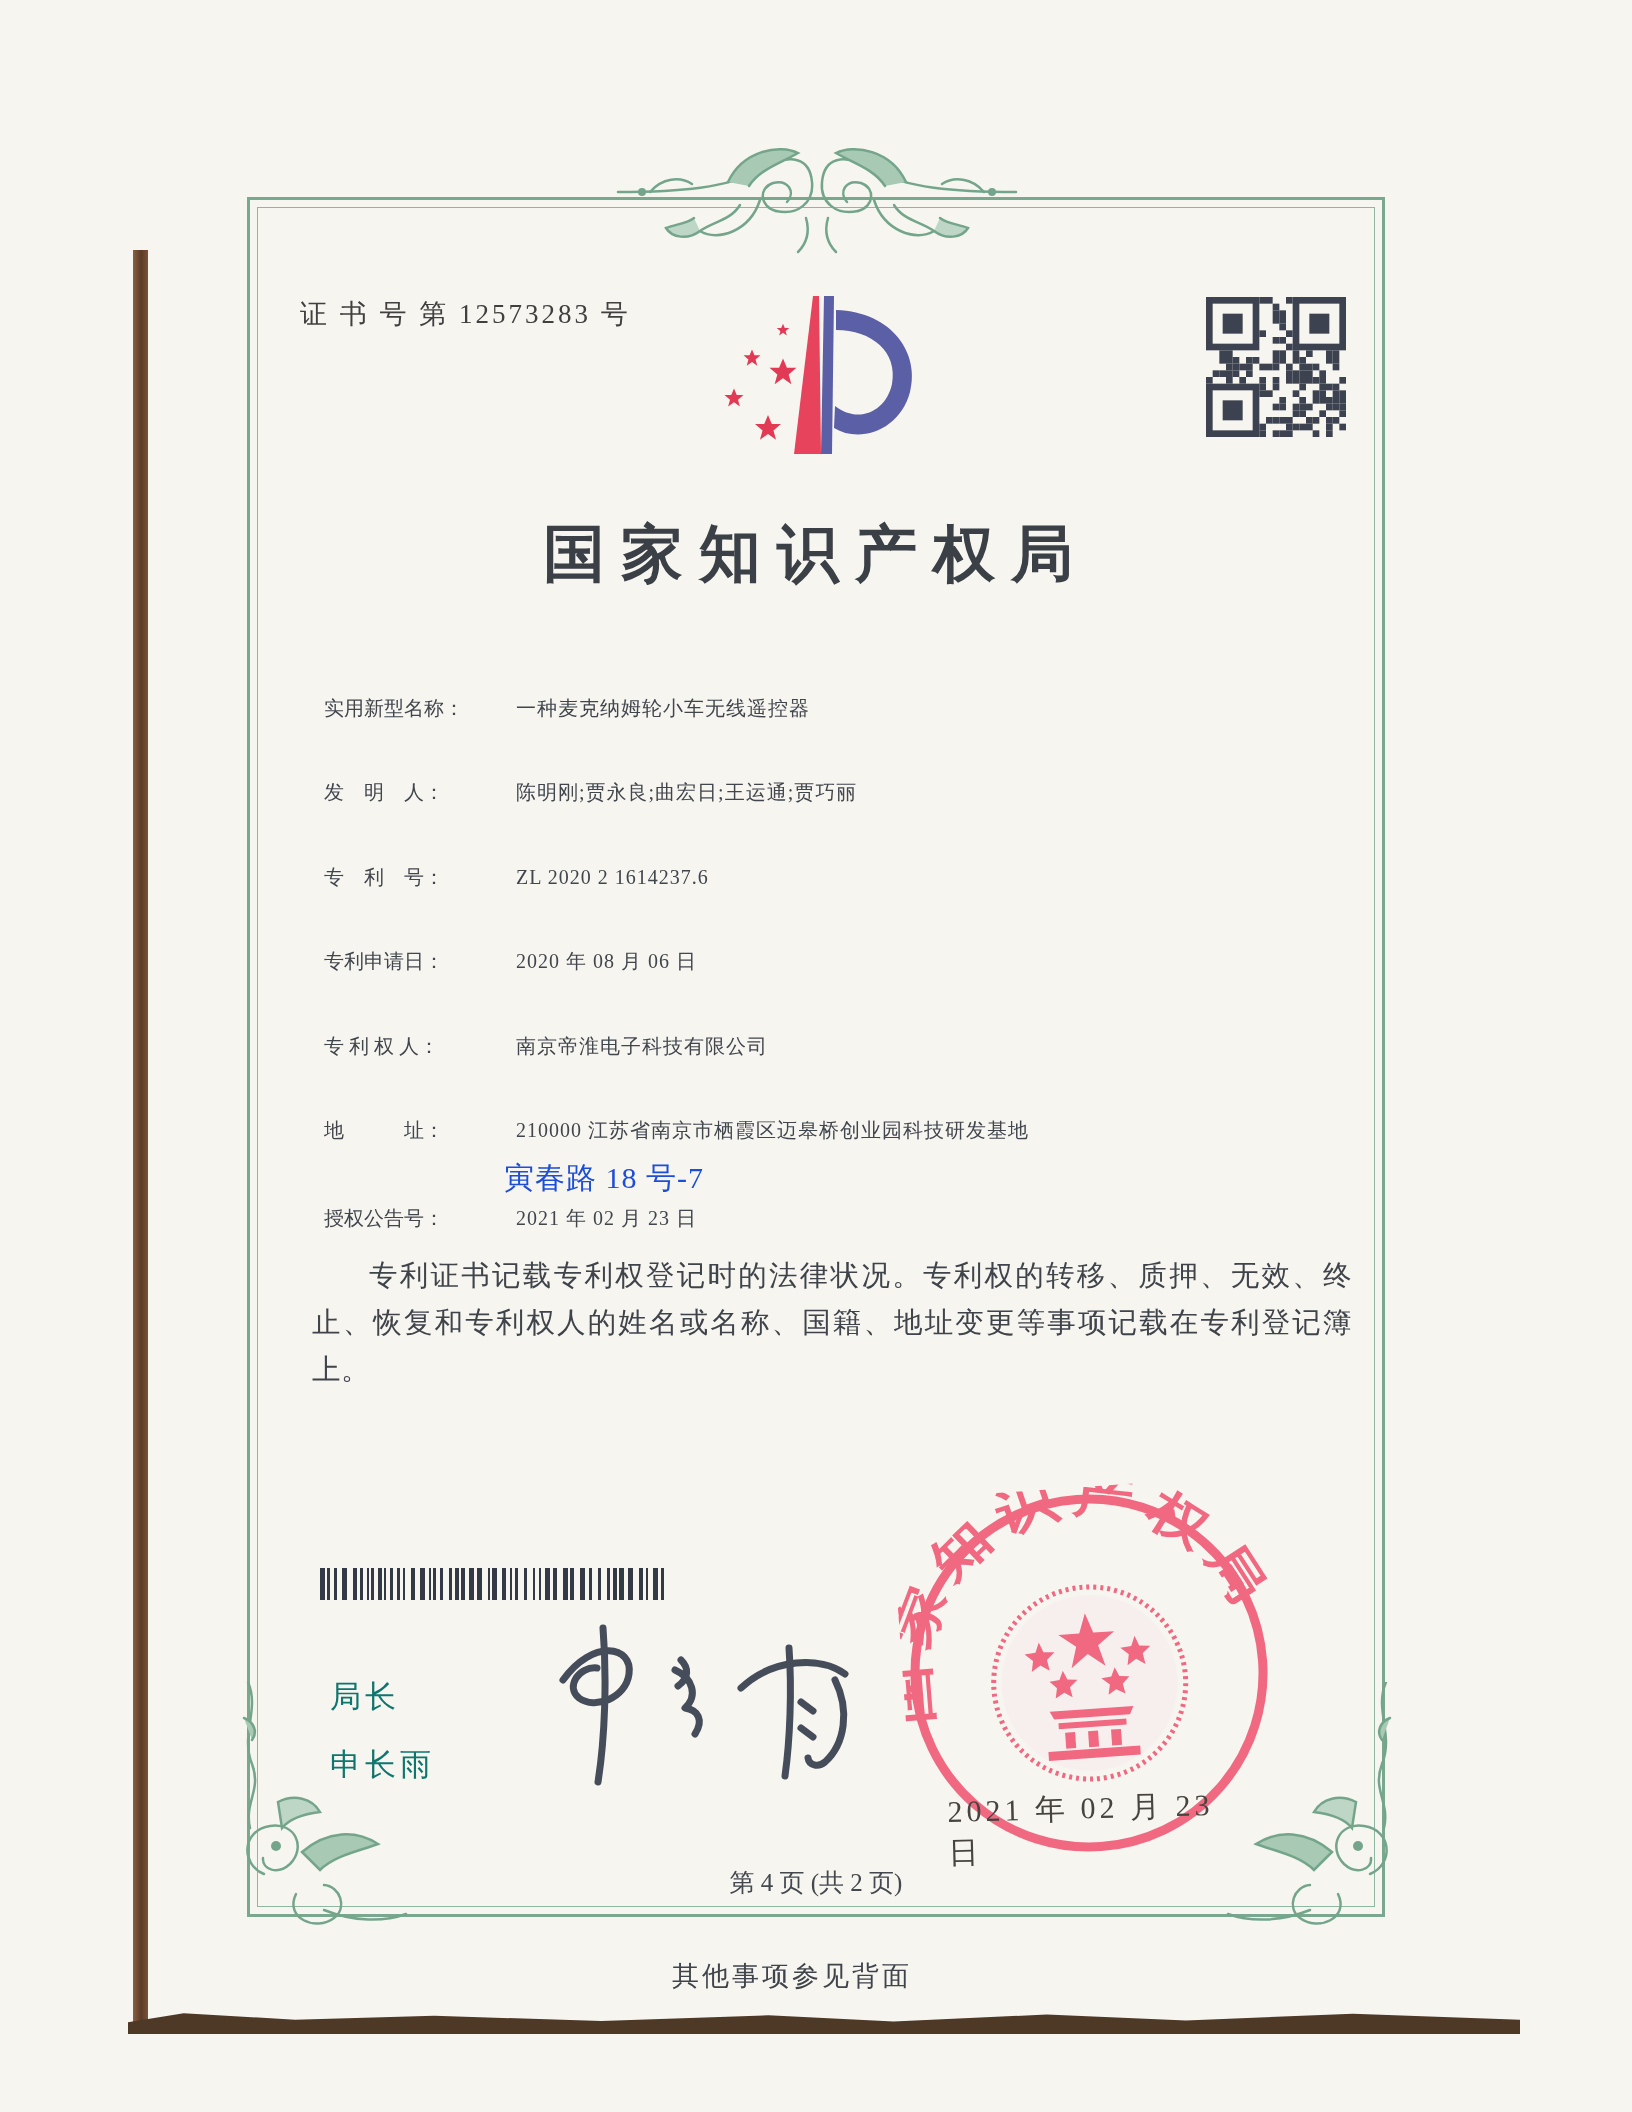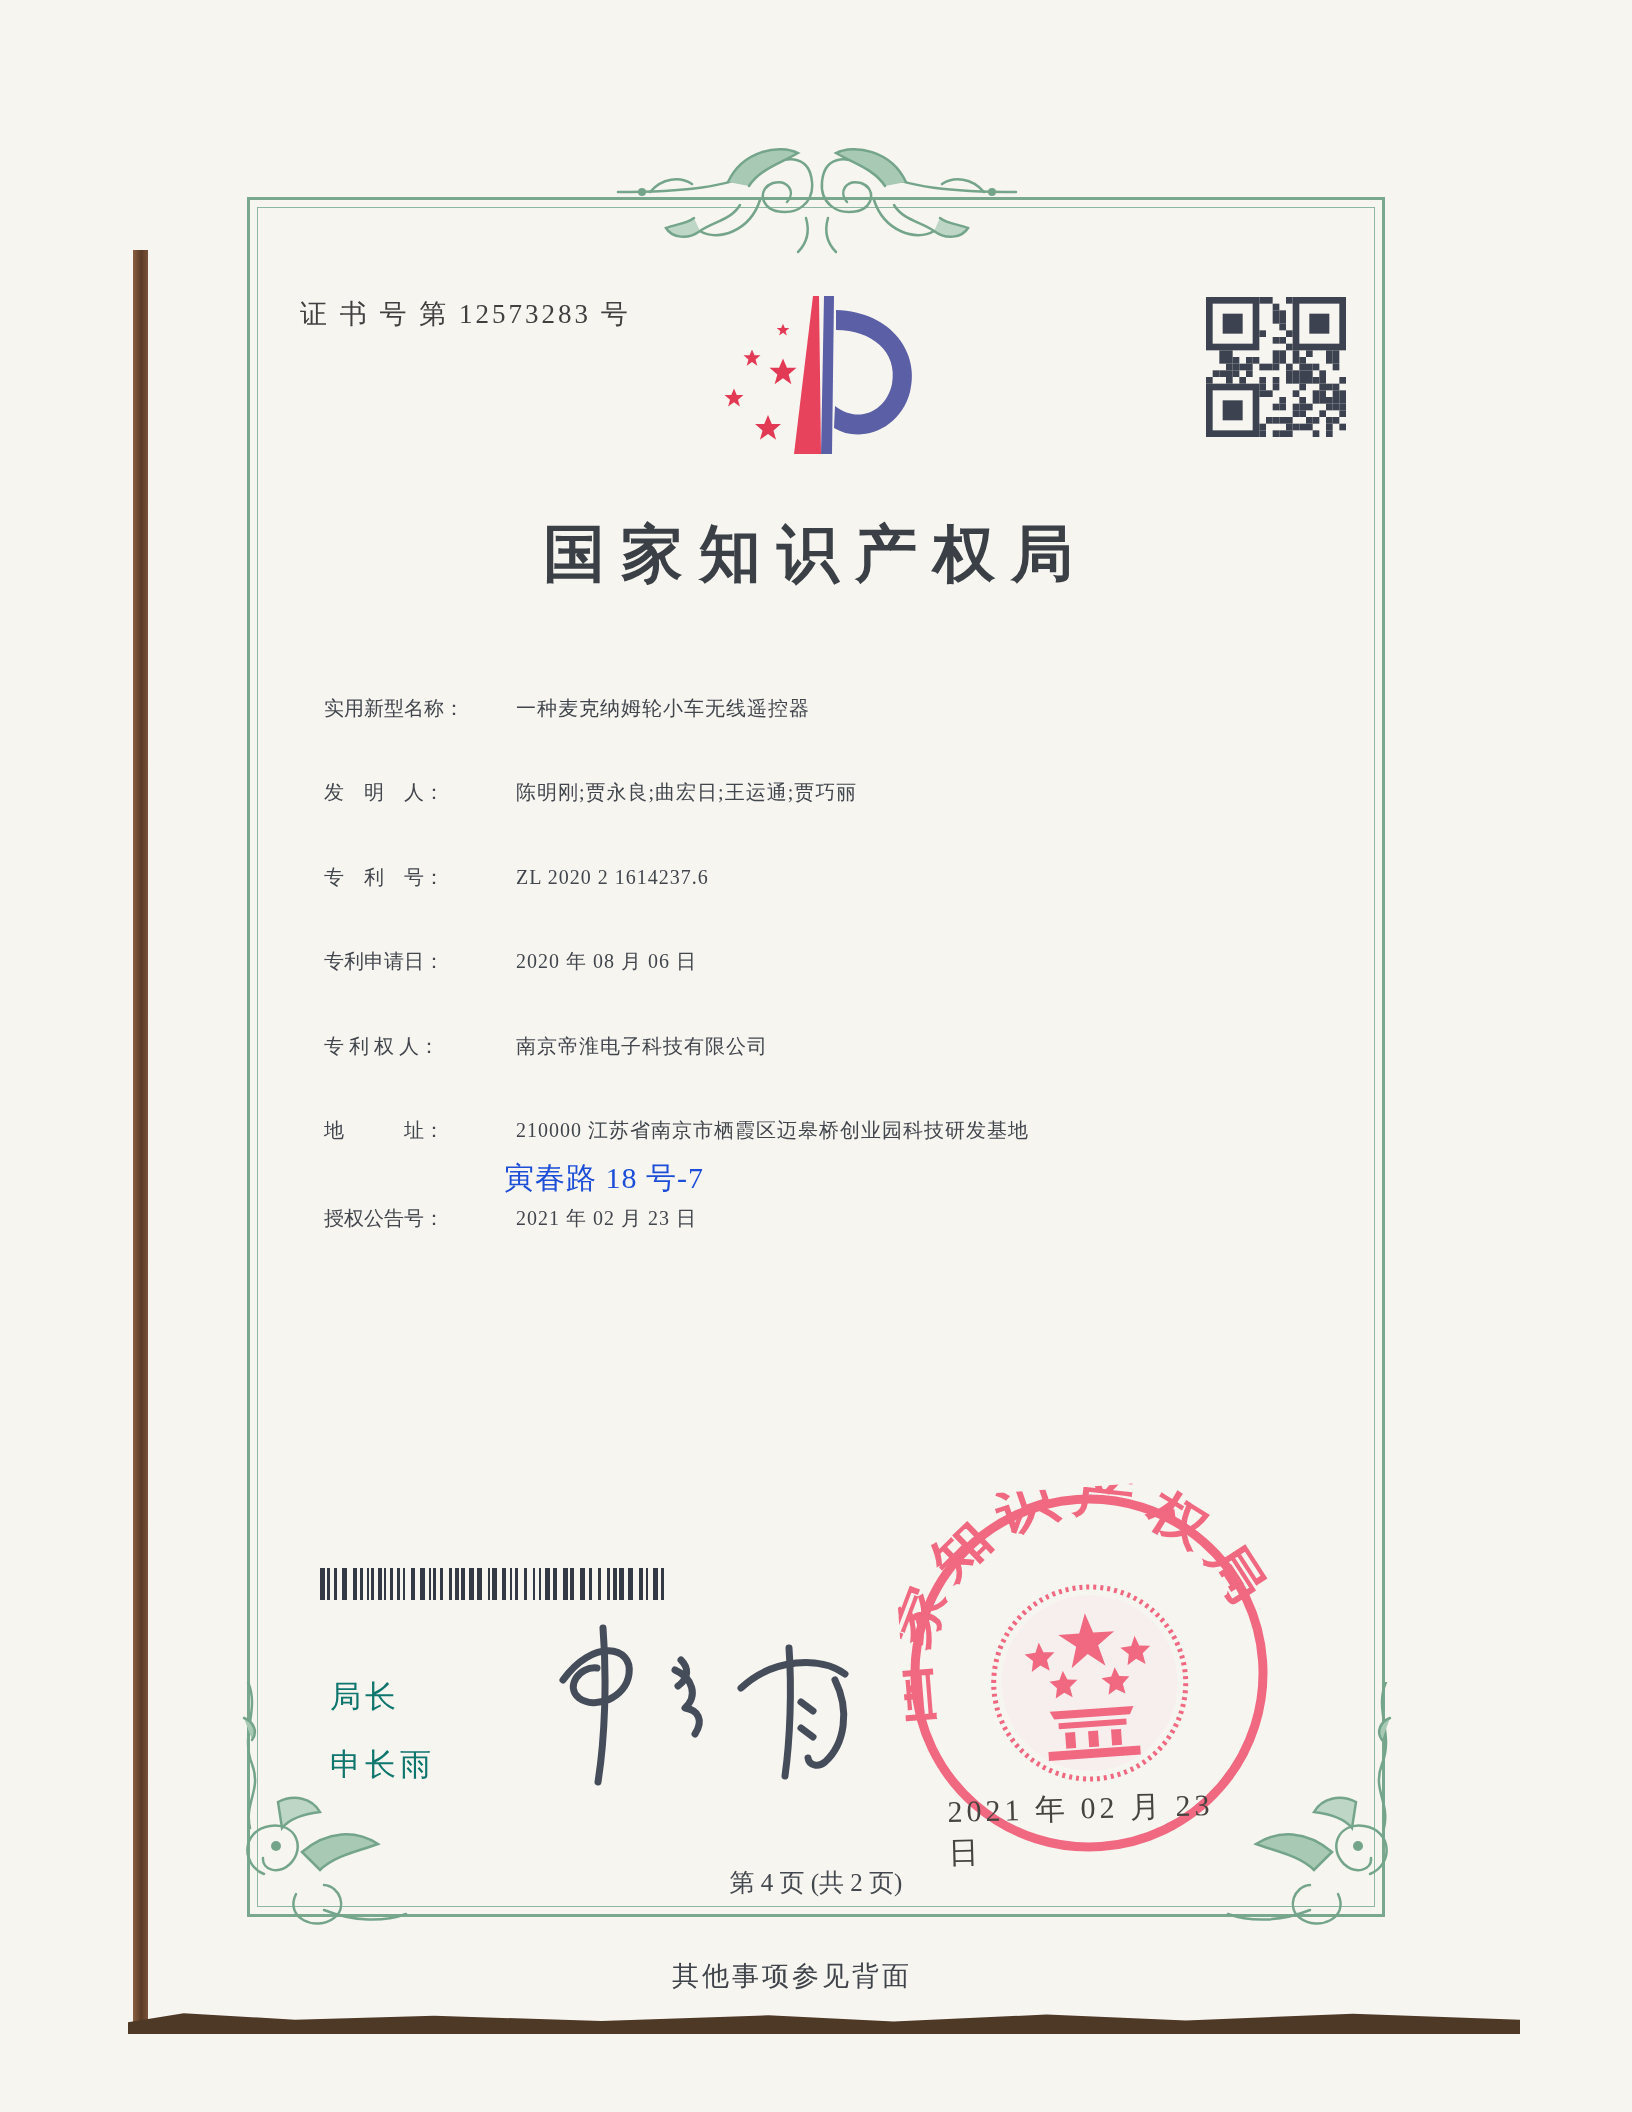--- a/index.html
+++ b/index.html
@@ -269,20 +269,21 @@
 </div>
 <div class="abs row" style="top:1110px">
   <span class="lbl">地　　　址：</span><span class="val">210000 江苏省南京市栖霞区迈皋桥创业园科技研发基地</span>
 </div>
 <div class="abs addr2">寅春路 18 号-7</div>
 <div class="abs row" style="top:1198px">
   <span class="lbl">授权公告号：</span><span class="val">2021 年 02 月 23 日</span>
 </div>
 
 <div class="abs paras">
+  <p>专利证书记载专利权登记时的法律状况。专利权的转移、质押、无效、终止、恢复和专利权人的姓名或名称、国籍、地址变更等事项记载在专利登记簿上。</p>
 </div>
 
 <div class="abs barcode" id="barcode"><i style="width:5px;background:#343a45"></i><i style="width:2px;background:transparent"></i><i style="width:3px;background:#343a45"></i><i style="width:4px;background:transparent"></i><i style="width:3px;background:#343a45"></i><i style="width:5px;background:transparent"></i><i style="width:5px;background:#343a45"></i><i style="width:6px;background:transparent"></i><i style="width:4px;background:#343a45"></i><i style="width:3px;background:transparent"></i><i style="width:3px;background:#343a45"></i><i style="width:4px;background:transparent"></i><i style="width:2px;background:#343a45"></i><i style="width:2px;background:transparent"></i><i style="width:3px;background:#343a45"></i><i style="width:4px;background:transparent"></i><i style="width:4px;background:#343a45"></i><i style="width:2px;background:transparent"></i><i style="width:2px;background:#343a45"></i><i style="width:4px;background:transparent"></i><i style="width:3px;background:#343a45"></i><i style="width:4px;background:transparent"></i><i style="width:3px;background:#343a45"></i><i style="width:3px;background:transparent"></i><i style="width:2px;background:#343a45"></i><i style="width:6px;background:transparent"></i><i style="width:4px;background:#343a45"></i><i style="width:5px;background:transparent"></i><i style="width:5px;background:#343a45"></i><i style="width:4px;background:transparent"></i><i style="width:2px;background:#343a45"></i><i style="width:2px;background:transparent"></i><i style="width:3px;background:#343a45"></i><i style="width:4px;background:transparent"></i><i style="width:3px;background:#343a45"></i><i style="width:6px;background:transparent"></i><i style="width:3px;background:#343a45"></i><i style="width:3px;background:transparent"></i><i style="width:4px;background:#343a45"></i><i style="width:2px;background:transparent"></i><i style="width:4px;background:#343a45"></i><i style="width:4px;background:transparent"></i><i style="width:5px;background:#343a45"></i><i style="width:3px;background:transparent"></i><i style="width:5px;background:#343a45"></i><i style="width:6px;background:transparent"></i><i style="width:2px;background:#343a45"></i><i style="width:2px;background:transparent"></i><i style="width:5px;background:#343a45"></i><i style="width:5px;background:transparent"></i><i style="width:4px;background:#343a45"></i><i style="width:4px;background:transparent"></i><i style="width:2px;background:#343a45"></i><i style="width:3px;background:transparent"></i><i style="width:3px;background:#343a45"></i><i style="width:6px;background:transparent"></i><i style="width:3px;background:#343a45"></i><i style="width:6px;background:transparent"></i><i style="width:2px;background:#343a45"></i><i style="width:4px;background:transparent"></i><i style="width:2px;background:#343a45"></i><i style="width:4px;background:transparent"></i><i style="width:5px;background:#343a45"></i><i style="width:3px;background:transparent"></i><i style="width:4px;background:#343a45"></i><i style="width:6px;background:transparent"></i><i style="width:5px;background:#343a45"></i><i style="width:2px;background:transparent"></i><i style="width:4px;background:#343a45"></i><i style="width:6px;background:transparent"></i><i style="width:5px;background:#343a45"></i><i style="width:4px;background:transparent"></i><i style="width:3px;background:#343a45"></i><i style="width:6px;background:transparent"></i><i style="width:3px;background:#343a45"></i><i style="width:6px;background:transparent"></i><i style="width:3px;background:#343a45"></i><i style="width:3px;background:transparent"></i><i style="width:4px;background:#343a45"></i><i style="width:2px;background:transparent"></i><i style="width:5px;background:#343a45"></i><i style="width:4px;background:transparent"></i><i style="width:5px;background:#343a45"></i><i style="width:6px;background:transparent"></i><i style="width:4px;background:#343a45"></i><i style="width:3px;background:transparent"></i><i style="width:2px;background:#343a45"></i><i style="width:5px;background:transparent"></i><i style="width:5px;background:#343a45"></i><i style="width:3px;background:transparent"></i><i style="width:3px;background:#343a45"></i><i style="width:5px;background:transparent"></i></div>
 
 <div class="abs officer">
   <div>局长</div>
   <div>申长雨</div>
 </div>
 
 <svg class="abs signature" viewBox="0 0 330 190">

